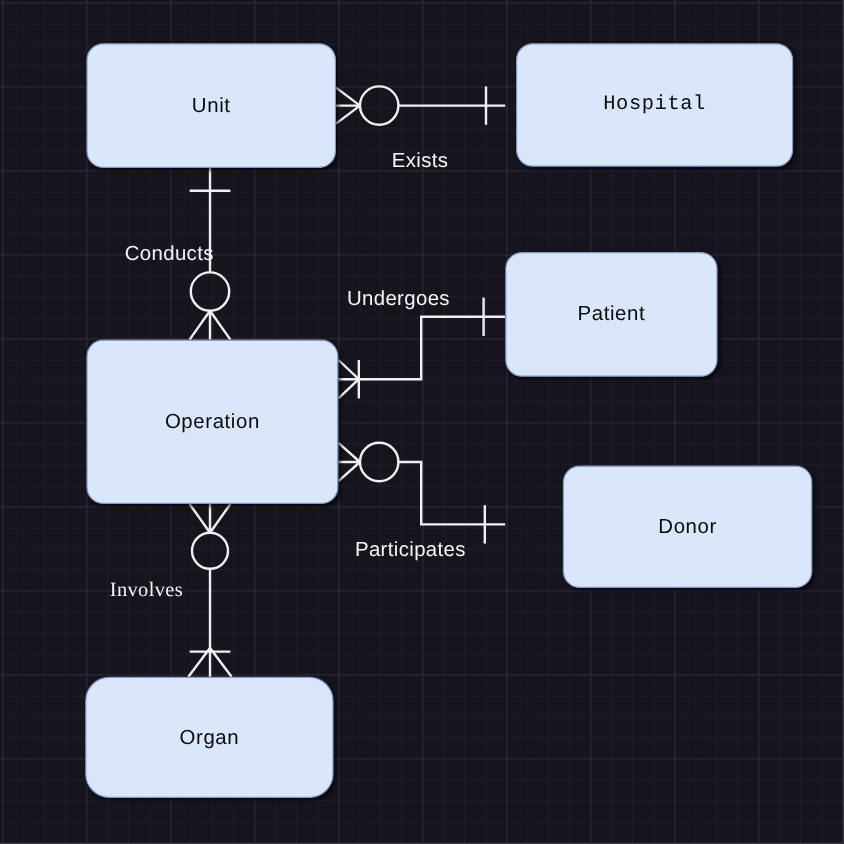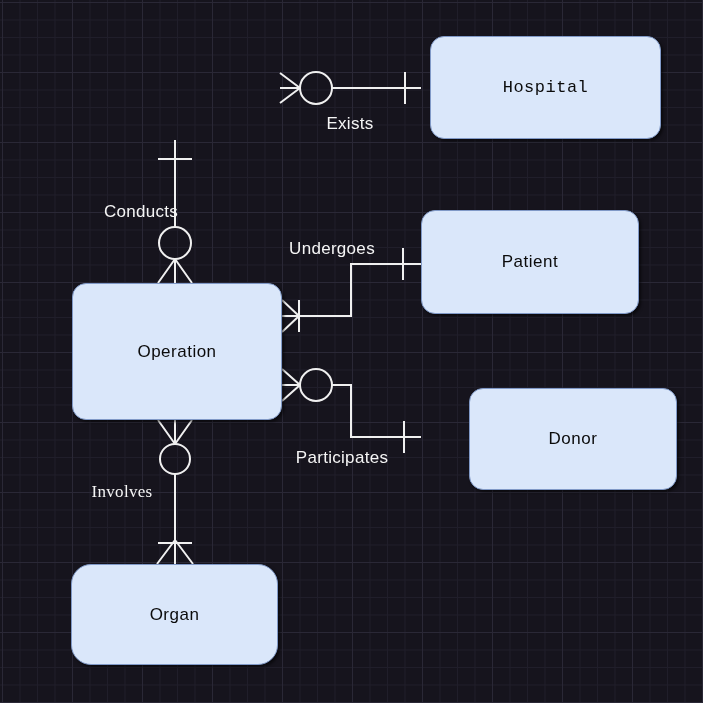--- a/index.html
+++ b/index.html
@@ -28,30 +28,30 @@
     border: 1.5px solid #8099c7;
     border-radius: 14px;
     display: flex; align-items: center; justify-content: center;
     box-shadow: 2px 2px 3px rgba(0,0,0,0.55);
   }
   .entity span {
     color: #0b0b0b; font-size: 17px; letter-spacing: 0.5px;
   }
   #ent-unit      { left: 72px;  top: 36px;  width: 208px; height: 104px; }
   #ent-hospital  { left: 430px; top: 36px;  width: 231px; height: 103px; font-family: Liberation Mono, monospace; }
-  #ent-patient   { left: 421px; top: 210px; width: 218px; height: 104px; }
+  #ent-patient   { left: 421px; top: 210px; width: 177px; height: 104px; }
   #ent-operation { left: 72px;  top: 283px; width: 210px; height: 137px; }
   #ent-donor     { left: 421px; top: 388px; width: 208px; height: 102px; margin-left: 48px; }
   #ent-organ     { left: 71px;  top: 564px; width: 207px; height: 101px; border-radius: 20px; }
   .edge-label {
     position: absolute; transform: translate(-50%, -50%);
     color: #f5f5f5; font-size: 17px; white-space: nowrap;
     letter-spacing: 0.3px;
   }
-  #lbl-exists       { left: 350px; top: 124px; text-align: center; }
+  #lbl-exists       { left: 350px; top: 134px; text-align: center; }
   #lbl-conducts     { left: 105px; top: 212px; margin-left: 36px; }
   #lbl-undergoes    { left: 332px; top: 249px; }
   #lbl-participates { left: 342px; top: 458px; text-align: right; }
   #lbl-involves     { left: 122px; top: 492px; font-family: Liberation Serif, serif; }
 </style>
 </head>
 <body>
 
 <div class="canvas">
 
@@ -87,20 +87,23 @@
 
     <g>
       <path d="M158 420 L175 444 M192 420 L175 444 M175 420 V444"></path>
       <circle cx="175" cy="459" r="15"></circle>
       <path d="M175 474 V564"></path>
       <path d="M158 543 H192"></path>
       <path d="M157 564 L175 540 M193 564 L175 540"></path>
     </g>
   </svg>
 
+  <div class="entity" id="ent-unit">
+    <span>Unit</span>
+  </div>
   <div class="entity" id="ent-hospital">
     <span>Hospital</span>
   </div>
   <div class="entity" id="ent-patient">
     <span>Patient</span>
   </div>
   <div class="entity" id="ent-operation">
     <span>Operation</span>
   </div>
   <div class="entity" id="ent-donor">

